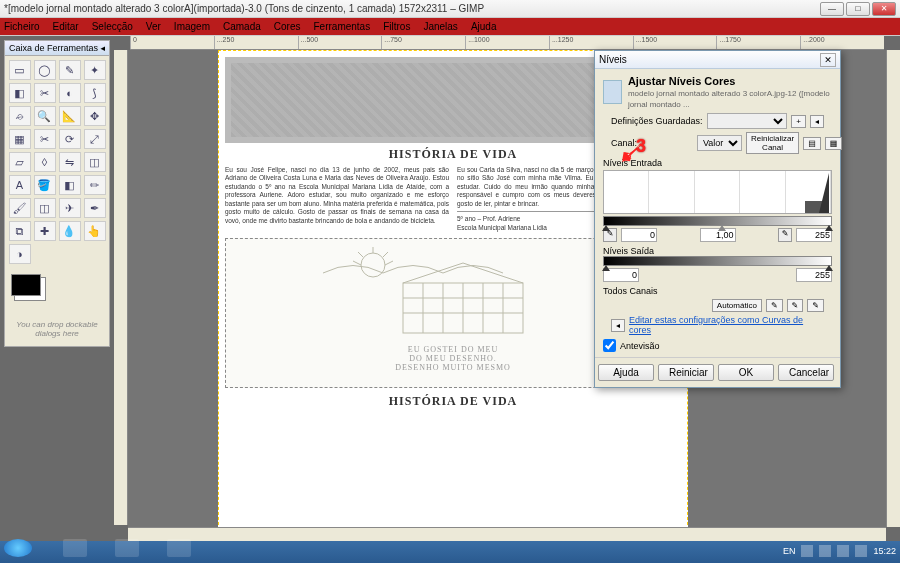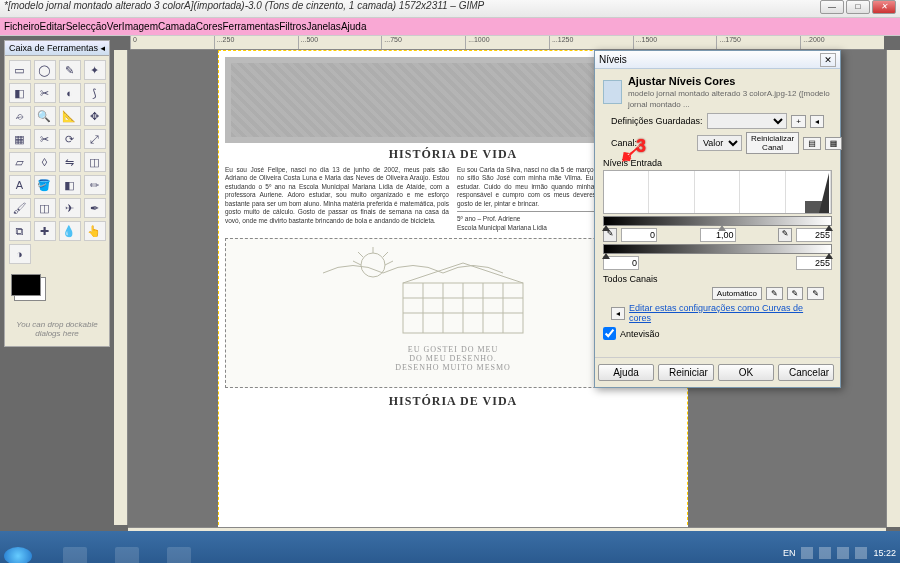--- a/index.html
+++ b/index.html
@@ -1,26 +1,26 @@
 <!DOCTYPE html>
 <html><head>
 <meta charset="utf-8">
 <style>
 * { box-sizing: border-box; margin: 0; padding: 0; font-family: "Segoe UI", Tahoma, sans-serif; }
 body { width: 900px; height: 563px; overflow: hidden; background: #fff; position: relative; }
 
 
-.titlebar { height: 18px; background: linear-gradient(#f8f8f8, #e8e8e8); border-bottom: 1px solid #ccc; display: flex; align-items: flex-start; padding: 0 4px; font-size: 10px; font-style: italic; }
+.titlebar { height: 18px; background: linear-gradient(#f8f8f8, #e8e8e8); border-bottom: 1px solid #ccc; display: flex; align-items: center; padding: 0 4px; font-size: 10px; }
 .titlebar .title { flex: 1; color: #333; }
 .winbtns { display: flex; gap: 2px; }
 .winbtn { width: 24px; height: 14px; border: 1px solid #999; border-radius: 2px; background: linear-gradient(#fafafa,#e0e0e0); font-size: 8px; text-align: center; line-height: 12px; }
 .winbtn.close { background: linear-gradient(#e88,#c33); color: #fff; }
 
 
-.menubar { height: 18px; background: #f9a8d4; border-bottom: 1px solid #ccc; display: flex; align-items: center; padding: 0 4px; font-size: 10px; gap: 0; }
+.menubar { height: 18px; background: #b91c1c; border-bottom: 1px solid #ccc; display: flex; align-items: center; padding: 0 4px; font-size: 10px; gap: 13px; }
 .menubar span { cursor: default; }
 
 
 .main { position: absolute; top: 36px; left: 0; right: 0; bottom: 22px; background: #6a6a6a; display: flex; }
 
 
 .toolbox-wrap { width: 114px; background: #6a6a6a; padding: 4px; }
 .toolbox { background: #ece9d8; border: 1px solid #aaa; }
 .toolbox-title { background: linear-gradient(#eef,#cde); font-size: 9px; padding: 2px 4px; border-bottom: 1px solid #aaa; display: flex; justify-content: space-between; }
 .toolgrid { display: grid; grid-template-columns: repeat(4, 22px); gap: 3px; padding: 4px; justify-content: center; }
@@ -79,21 +79,21 @@
 .spin-row .picker { width: 14px; height: 14px; border: 1px solid #999; background: #eee; font-size: 8px; text-align: center; }
 .spin-row input { width: 36px; font-size: 9px; text-align: right; padding: 1px; border: 1px solid #aaa; }
 .link-btn { color: #15c; text-decoration: underline; font-size: 9px; cursor: pointer; }
 .checkbox-row { display: flex; align-items: center; gap: 4px; font-size: 9px; margin: 4px 0; }
 .dlg-buttons { display: flex; gap: 4px; justify-content: flex-end; padding: 6px; border-top: 1px solid #ccc; position: absolute; bottom: 0; left: 0; right: 0; background: #ece9d8; }
 .dlg-buttons button { font-size: 10px; padding: 2px 10px; border: 1px solid #999; background: linear-gradient(#fdfdfd,#e4e4e4); border-radius: 2px; min-width: 56px; }
 .canvas-status { position: absolute; bottom: 0; left: 14px; right: 14px; height: 16px; background: #ece9d8; border-top: 1px solid #aaa; font-size: 9px; display: flex; align-items: center; gap: 6px; padding: 0 4px; }
 .canvas-status input { width: 40px; font-size: 9px; }
 
 
-.taskbar { position: absolute; bottom: 0; left: 0; right: 0; height: 22px; background: linear-gradient(#3a6ea5, #2a5a8f); display: flex; align-items: flex-start; padding: 16px 4px; font-size: 9px; color: #fff; gap: 25px; }
+.taskbar { position: absolute; bottom: 0; left: 0; right: 0; height: 22px; background: linear-gradient(#3a6ea5, #2a5a8f); display: flex; align-items: flex-end; padding: 6px 4px; font-size: 9px; color: #fff; gap: 25px; }
 .start { width: 28px; height: 18px; background: radial-gradient(circle,#6cf,#27c); border-radius: 50%; margin-right: 6px; }
 .taskbtn { width: 24px; height: 18px; background: rgba(255,255,255,.15); margin-right: 3px; border-radius: 2px; }
 .tray { margin-left: auto; display: flex; align-items: center; gap: 6px; font-size: 9px; }
 .tray .ico { width: 12px; height: 12px; background: rgba(255,255,255,.3); }
 </style>
 </head>
 <body>
 
 <div class="titlebar">
   <span class="title">*[modelo jornal montado alterado 3 colorA](importada)-3.0 (Tons de cinzento, 1 camada) 1572x2311 – GIMP</span>
@@ -294,20 +294,21 @@
     </div>
     <div class="spin-row">
       <span class="picker">✎</span>
       <input value="0" style="">
       <span style="flex:1"></span>
       <input value="1,00" style="">
       <span style="flex:1"></span>
       <span class="picker">✎</span>
       <input value="255" style="">
     </div>
+    <div class="section-label">Níveis Saída</div>
     <div class="gradient-bar">
       <div class="slider-tri" style="left:-2px"></div>
       <div class="slider-tri" style="right:-2px"></div>
     </div>
     <div class="spin-row">
       <input value="0" style="">
       <span style="flex:1"></span>
       <input value="255" style="">
     </div>
     <div class="section-label">Todos Canais</div>

